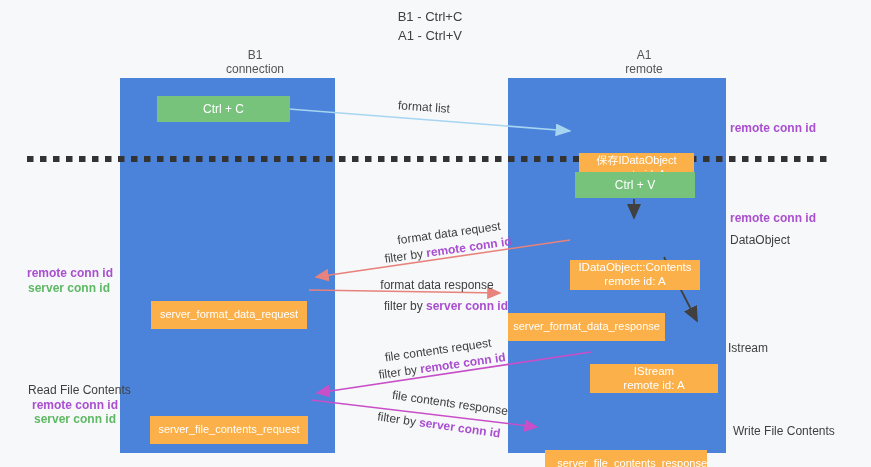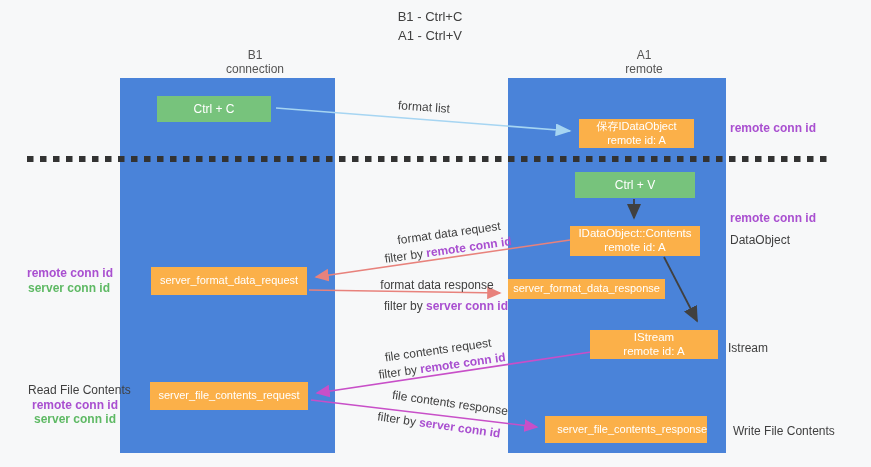--- a/index.html
+++ b/index.html
@@ -15,21 +15,21 @@
     position:absolute; transform:translateX(-50%); text-align:center;
     font-size:12px; color:#555; line-height:14px; white-space:nowrap;margin-left:28px;
   }
   .lane { position:absolute; background:#4a83d9; }
   .node {
     position:absolute; display:flex; flex-direction:column; align-items:center;
     justify-content:center; color:#ffffff; text-align:center; line-height:1.2;
     white-space:nowrap;
   }
   .green-node  { background:#77c37c; font-size:12px; }
-  .orange-node { background:#fbb049; font-size:11.5px; }
+  .orange-node { background:#fbb049; font-size:11.5px;margin-top:34px; }
   svg.layer { position:absolute; left:0; top:0; }
   .lbl {
     position:absolute; font-size:12px; color:#3f3f3f; white-space:nowrap;
   }
   .ctr  { transform:translate(-50%,-50%); }
   .rn8  { transform:translate(-50%,-50%) rotate(-8deg); }
   .rp8  { transform:translate(-50%,-50%) rotate(8deg); }
   .rp4  { transform:translate(-50%,-50%) rotate(4deg); }
   .purple { color:#a94fd0; font-weight:bold; }
   .greent { color:#5eb964; font-weight:bold; }
@@ -79,21 +79,21 @@
     <line x1="634" y1="199" x2="634" y2="218" stroke="#404040" stroke-width="1.8" marker-end="url(#ah-black)"></line>
     <line x1="664" y1="257" x2="697" y2="321" stroke="#404040" stroke-width="1.8" marker-end="url(#ah-black)"></line>
 
     <line x1="570" y1="240" x2="316" y2="277" stroke="#e8827c" stroke-width="1.6" marker-end="url(#ah-salmon)"></line>
     <line x1="309" y1="290" x2="500" y2="293" stroke="#e8827c" stroke-width="1.6" marker-end="url(#ah-salmon)"></line>
 
     <line x1="591" y1="352" x2="317" y2="393" stroke="#c84fc8" stroke-width="1.6" marker-end="url(#ah-magenta)"></line>
     <line x1="311" y1="400" x2="537" y2="427" stroke="#c84fc8" stroke-width="1.6" marker-end="url(#ah-magenta)"></line>
   </svg>
 
-  <div class="node green-node" style="left:157px; top:96px; width:114px; height:26px;text-align:center;">
+  <div class="node green-node" style="left:157px; top:96px; width:133px; height:26px;text-align:center;">
     <span>Ctrl + C</span>
   </div>
 
   <div class="node orange-node" style="left:579px; top:119px; width:115px; height:29px; font-size:11px;">
     <span>保存IDataObject</span>
     <span>remote id: A</span>
   </div>
 
   <div class="node green-node" style="left:575px; top:172px; width:120px; height:26px;">
     <span>Ctrl + V</span>
@@ -101,21 +101,21 @@
 
   <div class="node orange-node" style="left:570px; top:226px; width:130px; height:30px;">
     <span>IDataObject::Contents</span>
     <span>remote id: A</span>
   </div>
 
   <div class="node orange-node" style="left:151px; top:267px; width:156px; height:28px; font-size:11px;">
     <span>server_format_data_request</span>
   </div>
 
-  <div class="node orange-node" style="left:508px; top:279px; width:157px; height:20px; font-size:11px;">
+  <div class="node orange-node" style="left:508px; top:279px; width:157px; height:28px; font-size:11px;">
     <span>server_format_data_response</span>
   </div>
 
   <div class="node orange-node" style="left:590px; top:330px; width:128px; height:29px;">
     <span>IStream</span>
     <span>remote id: A</span>
   </div>
 
   <div class="node orange-node" style="left:150px; top:382px; width:158px; height:28px; font-size:11px;">
     <span>server_file_contents_request</span>

